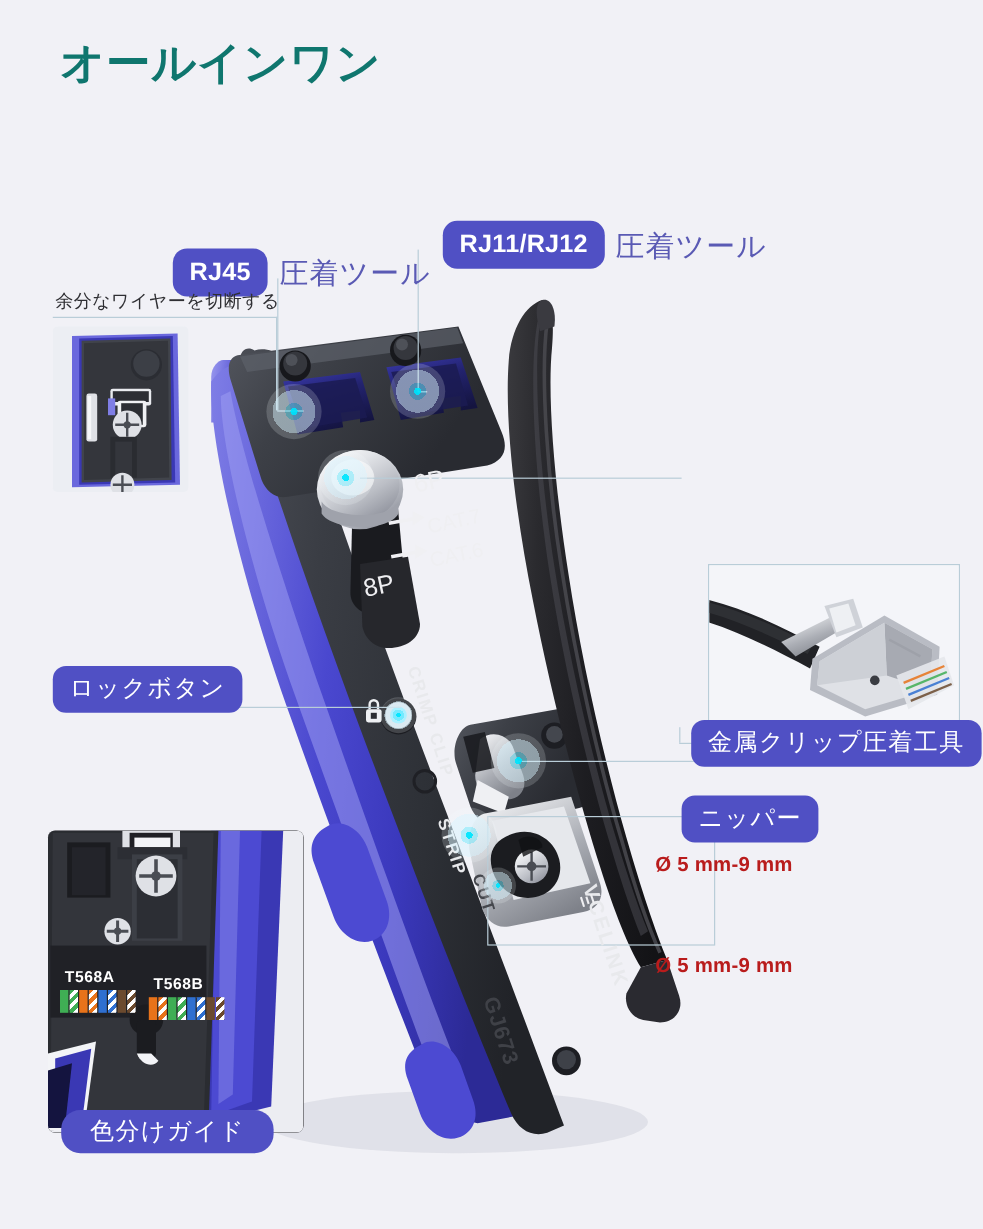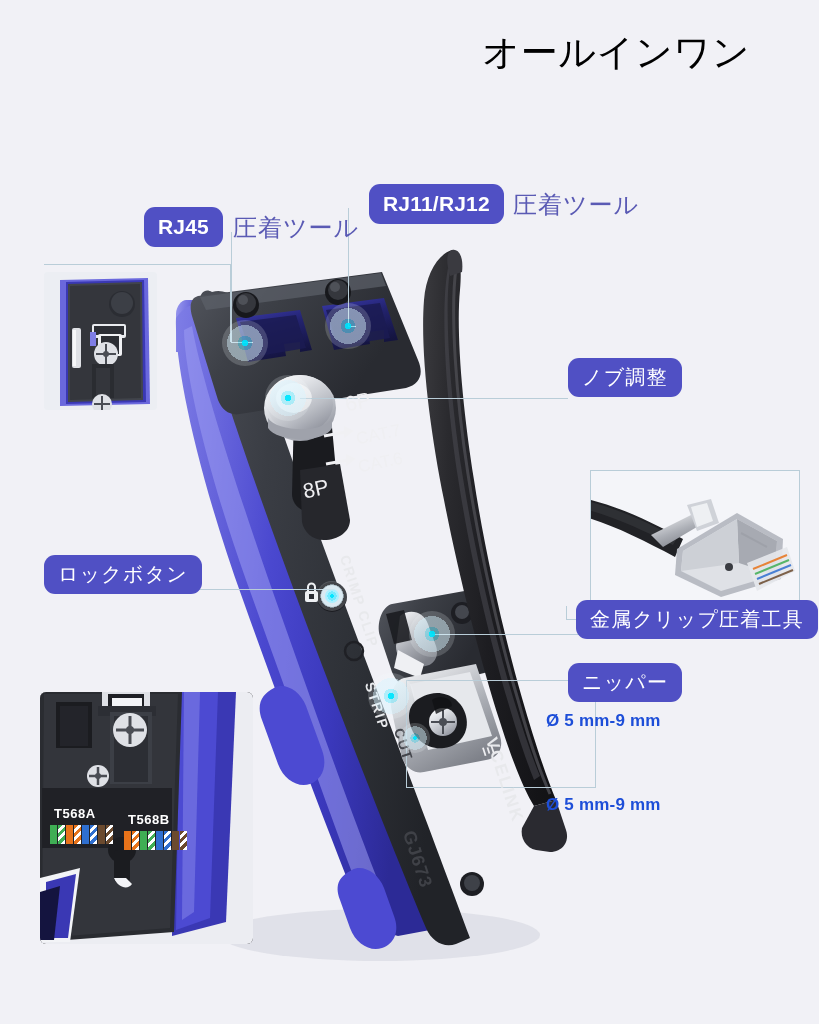--- a/index.html
+++ b/index.html
@@ -27,44 +27,43 @@
 
   
   .title-block {
     position: absolute;
     left: 50px;
     top: 27px;
     width: 700px;
   }
   .title-line {
     font-size: 37px;
-    font-weight: 400;
-    color: #000000;
+    font-weight: 700;
+    color: #0f766e;
     letter-spacing: 0.5px;
     line-height: 1.40;
     white-space: nowrap;
-    text-align: right;
   }
 
   
   .badge {
     position: absolute;
     background: #5050c4;
     color: #ffffff;
     border-radius: 11px;
     font-size: 20px;
     font-weight: 700;
     line-height: 1;
     padding: 9px 14px 10px 14px;
     white-space: nowrap;
     z-index: 40;
     letter-spacing: 0.3px;
   }
   .badge.jp { font-weight: 500; font-size: 20px; letter-spacing: 1.2px; }
-  .badge.lat { font-size: 21px; font-weight: 700; letter-spacing: 0.2px; }
+  .badge.lat { font-size: 21px; font-weight: 700; letter-spacing: 0.2px; border-radius: 12px; }
 
   
   .side-caption {
     position: absolute;
     color: #5a5ab4;
     font-size: 24px;
     font-weight: 500;
     letter-spacing: 1px;
     white-space: nowrap;
     z-index: 40;
@@ -75,21 +74,21 @@
     color: #2f2f33;
     font-size: 15px;
     font-weight: 500;
     letter-spacing: 0.4px;
     white-space: nowrap;
     z-index: 40;
   }
 
   .spec-text {
     position: absolute;
-    color: #1d4ed8;
+    color: #b91c1c;
     font-size: 17px;
     font-weight: 700;
     letter-spacing: 0.2px;
     white-space: nowrap;
     z-index: 40;
   }
 
   
   .lead {
     position: absolute;
@@ -584,26 +583,27 @@
   <div class="hot-dot" style="left:409px; top:611px;"></div>
   <div class="hot-dot" style="left:368px; top:673px;"></div>
   <div class="hot-dot sm" style="left:400px; top:723px;"></div>
 
   <div class="badge lat" style="left:144px; top:207px;">RJ45</div>
   <div class="side-caption" style="left:233px; top:212px;">圧着ツール</div>
 
   <div class="badge lat" style="left:369px; top:184px;">RJ11/RJ12</div>
   <div class="side-caption" style="left:513px; top:189px;">圧着ツール</div>
 
-
-  <div class="badge jp" style="left:568px; top:358px;">ノブ調整</div>
+  <div class="plain-caption" style="left:46px; top:242px;">余分なワイヤーを切断する</div>
+
 
   <div class="badge jp" style="left:44px; top:555px;">ロックボタン</div>
 
   <div class="badge jp" style="left:576px; top:600px;">金属クリップ圧着工具</div>
 
   <div class="badge jp" style="left:568px; top:663px;">ニッパー</div>
   <div class="spec-text" style="left:546px; top:711px;">Ø 5 mm-9 mm</div>
 
   <div class="spec-text" style="left:546px; top:795px;">Ø 5 mm-9 mm</div>
 
+  <div class="badge jp" style="left:51px; top:925px; border-radius:16px; padding:8px 24px;">色分けガイド</div>
 
 </div>
 
 </body></html>

